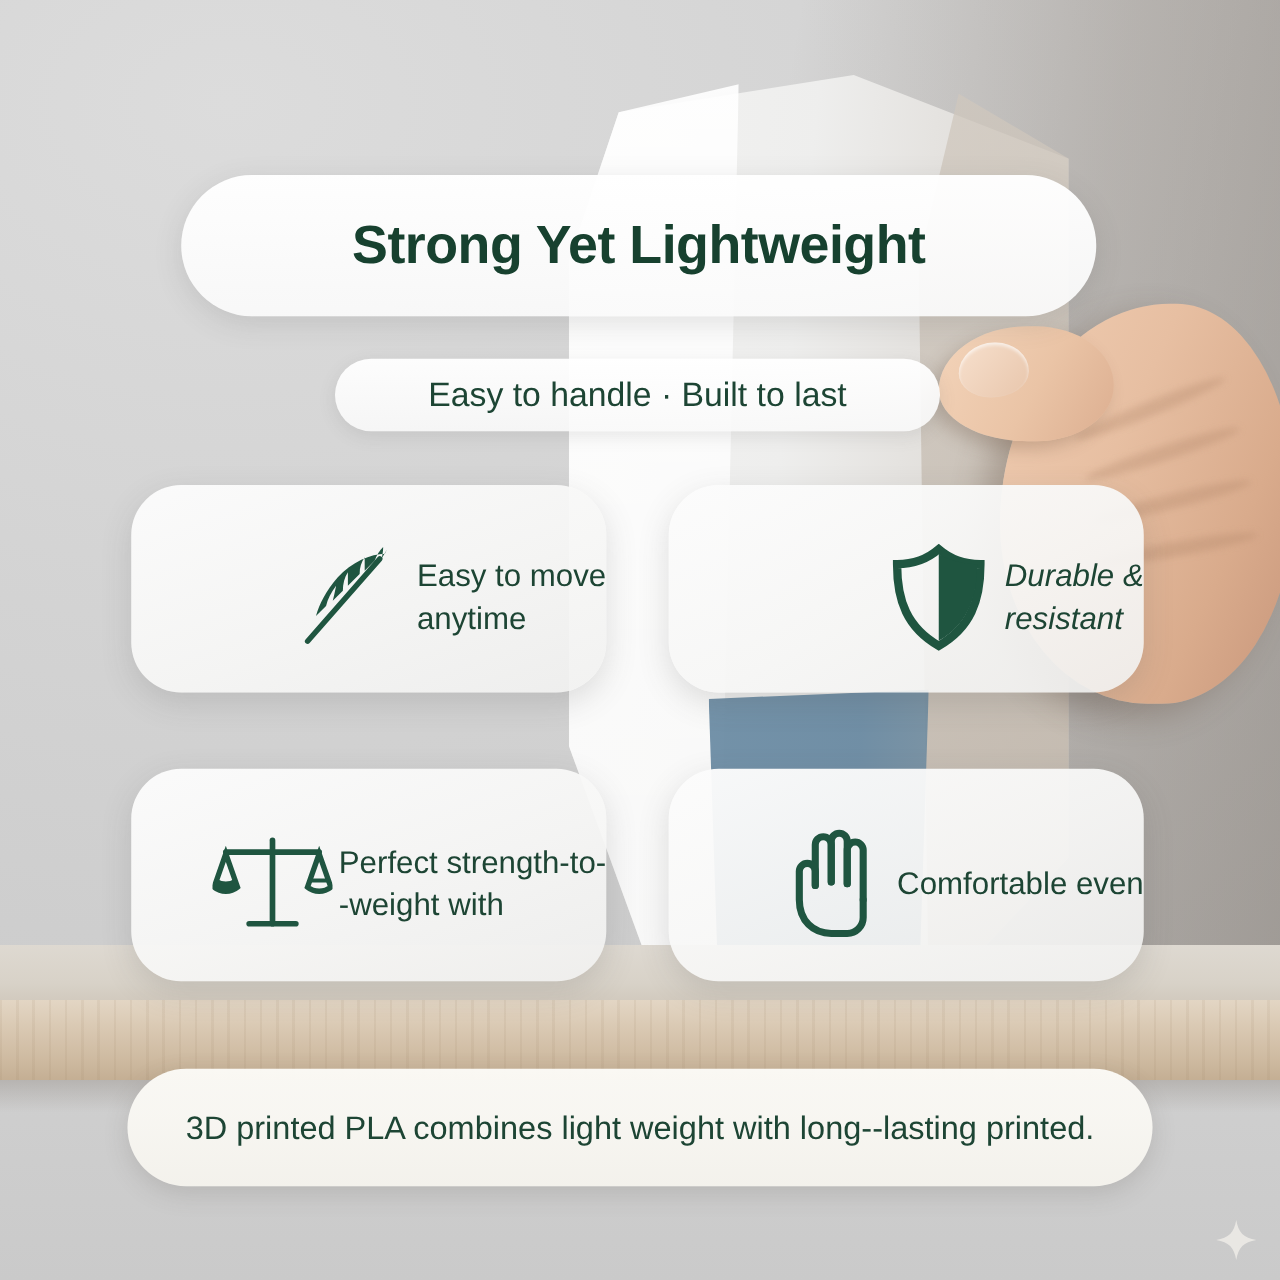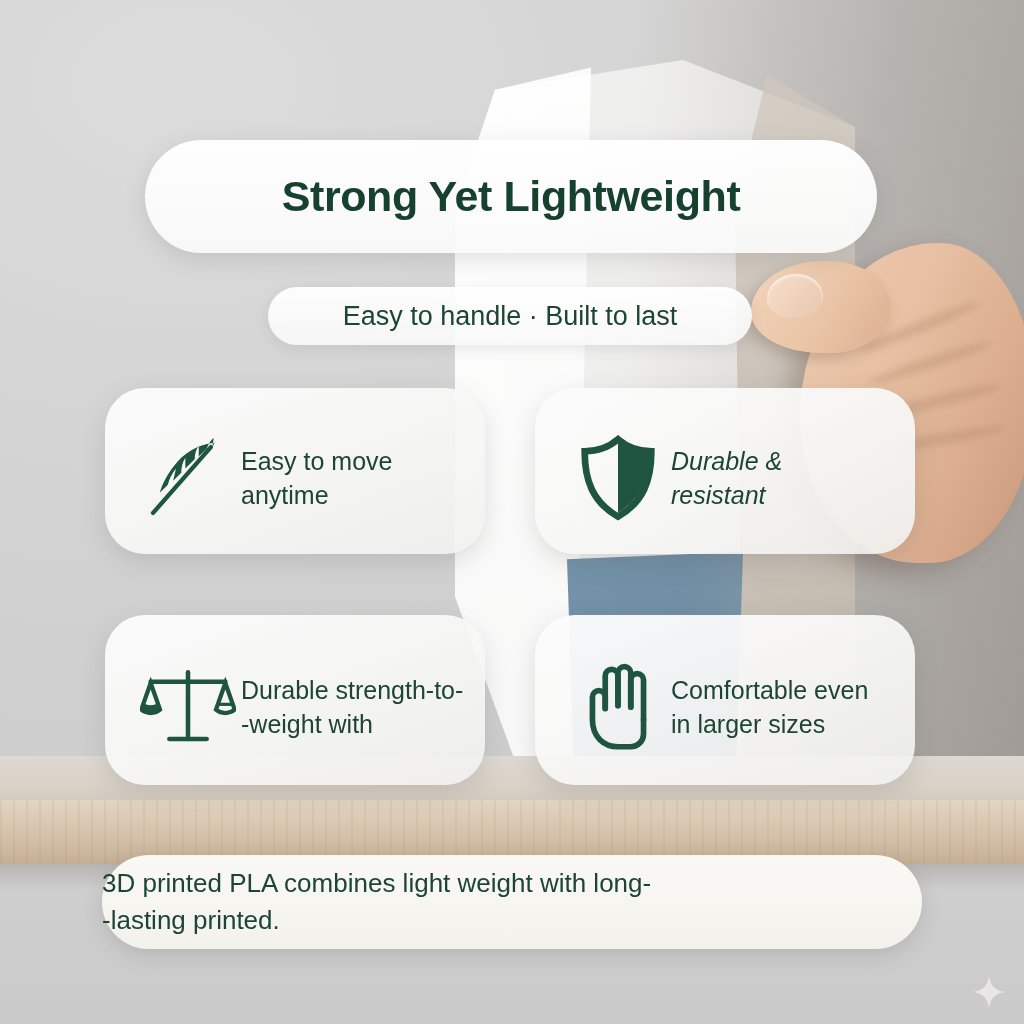--- a/index.html
+++ b/index.html
@@ -120,39 +120,39 @@
     background:linear-gradient(180deg,rgba(255,255,255,.95),rgba(249,249,249,.90));
     box-shadow:0 4px 14px rgba(90,90,90,.13);
     display:flex;align-items:center;justify-content:center;
   }
   .pill-sub .t{font-size:27px;color:#1d4534;white-space:nowrap;}
 
   .card{
     position:absolute;width:380px;height:166px;border-radius:40px;
     background:linear-gradient(160deg,rgba(252,252,252,.97) 0%,rgba(247,247,246,.93) 55%,rgba(241,241,240,.90) 100%);
     box-shadow:0 8px 24px rgba(85,85,85,.17);
-    display:flex;align-items:center;padding:14px 0 0 34px;box-sizing:border-box;
+    display:flex;align-items:center;padding:14px 0 0 34px;box-sizing:border-box;justify-content:flex-end;
   }
   .card.c1{left:105px;top:388px;}
   .card.c2{left:535px;top:388px;font-style:italic;}
   .card.c3{left:105px;top:615px;height:170px;}
   .card.c4{left:535px;top:615px;height:170px;}
   .card .ico{width:98px;flex:0 0 98px;display:flex;align-items:center;justify-content:center;}
   .card .ico svg{display:block;}
   .card .txt{
     font-size:25px;line-height:1.38;color:#1d4534;
     white-space:nowrap;margin-left:4px;
   }
 
   .pill-caption{
     position:absolute;left:102px;top:855px;width:820px;height:94px;
     border-radius:47px;
     background:linear-gradient(180deg,rgba(252,251,247,.96),rgba(246,244,238,.93));
     box-shadow:0 6px 20px rgba(90,85,75,.18);
-    display:flex;flex-direction:column;justify-content:center;
+    display:flex;align-items:center;justify-content:center;
   }
   .pill-caption .l{
     font-size:26px;line-height:1.42;color:#1d4534;white-space:nowrap;
   }
 
   .sparkle{position:absolute;left:972px;top:975px;width:34px;height:34px;opacity:.75;}
 </style>
 </head>
 <body>
 
@@ -226,39 +226,38 @@
           <line x1="8" y1="13" x2="64" y2="13"></line>
           <line x1="22" y1="56" x2="50" y2="56"></line>
         </g>
         <path d="M8 14 L1 34 a11 11 0 0 0 14 0 Z" fill="none" stroke="#1f5540" stroke-width="3.2"></path>
         <path d="M2.4 29 a11 11 0 0 0 11.2 0 L15 34 a11 11 0 0 1 -14 0 Z" fill="#1f5540"></path>
         <path d="M64 14 L57 34 a11 11 0 0 0 14 0 Z" fill="none" stroke="#1f5540" stroke-width="3.2"></path>
         <line x1="58.5" y1="30" x2="69.5" y2="30" stroke="#1f5540" stroke-width="2.4"></line>
       </svg>
     </span>
     <span class="txt">
-      <span>Durable strength-to-</span><br>
+      <span>Perfect strength-to-</span><br>
       <span>-weight with</span>
     </span>
   </div>
 
   <div class="card c4">
     <span class="ico">
       <svg width="84" height="88" viewBox="0 0 58 62">
         <g fill="none" stroke="#1f5540" stroke-width="4" stroke-linecap="round" stroke-linejoin="round">
           <path d="M20 32 V9 a4.5 4.5 0 0 1 9 0 V30"></path>
           <path d="M29 30 V7 a4.5 4.5 0 0 1 9 0 V31"></path>
           <path d="M38 31 V12 a4.5 4.5 0 0 1 9 0 V40"></path>
           <path d="M20 32 V24 a4.5 4.5 0 0 0 -9 0 v16 c0 12 8 19 18 19 h9 a9 9 0 0 0 9 -9 V40"></path>
         </g>
       </svg>
     </span>
     <span class="txt">
       <span>Comfortable even</span><br>
-      <span>in larger sizes</span>
     </span>
   </div>
 
   <div class="pill-caption">
     <span class="l">3D printed PLA combines light weight with long-</span>
     <span class="l">-lasting printed.</span>
   </div>
 
   <span class="sparkle">
     <svg width="34" height="34" viewBox="0 0 34 34">

